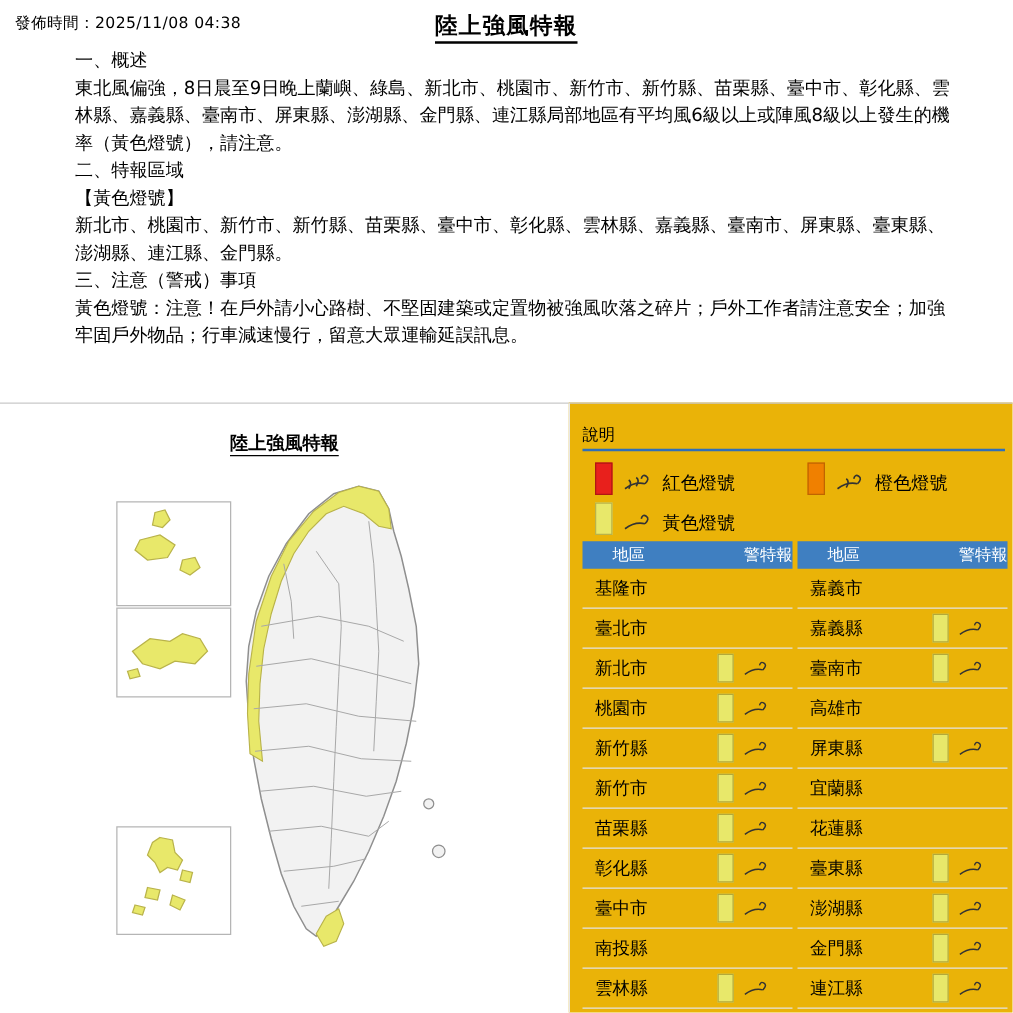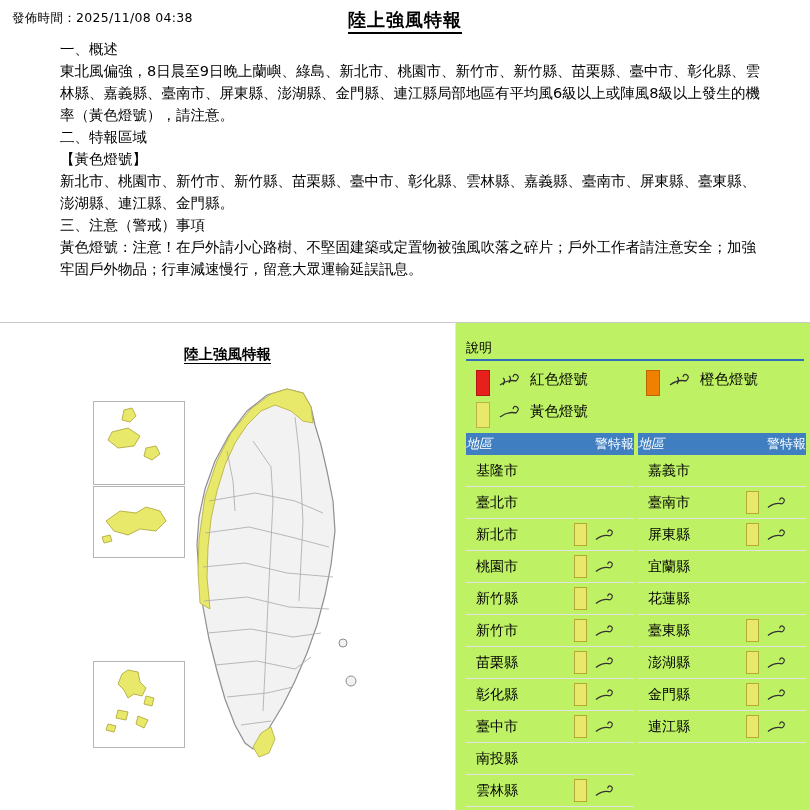--- a/index.html
+++ b/index.html
@@ -53,48 +53,48 @@
   #inset-matsu { left: 93px; top: 78px; width: 90px; height: 82px; }
   #inset-kinmen { left: 93px; top: 163px; width: 90px; height: 70px; }
   #inset-penghu { left: 93px; top: 338px; width: 90px; height: 85px; }
 
   
   .legend-panel {
     position: absolute; left: 455px; top: 322px;
     width: 355px; height: 488px;
     border-top: 1px solid #c9c9c9;
     border-left: 1px solid #e7e7e7;
-    background: #bef264;
+    background: #eab308;
   }
   .legend-label {
     position: absolute; left: 10px; top: 16px;
     font-size: 13px;
   }
   .legend-rule {
     position: absolute; left: 10px; top: 36px; width: 338px;
     height: 2px; background: #2f6fba;
   }
   .legend-rows { position: absolute; left: 10px; top: 44px; width: 340px; }
   .legend-row { display: flex; height: 32px; align-items: center; }
-  .legend-item { display: flex; align-items: flex-start; width: 178px; font-family: Liberation Mono, monospace; }
+  .legend-item { display: flex; align-items: flex-end; width: 178px; font-family: Liberation Mono, monospace; }
   .legend-swatch {
     width: 12px; height: 24px; margin-left: 10px; margin-right: 6px;
     border: 1px solid #999;
   }
   .legend-wind { width: 26px; height: 20px; margin-right: 8px; }
   .legend-text { font-size: 14.5px; }
 
   
   .tables { position: absolute; left: 10px; top: 110px; width: 340px; display: flex; }
   .tbl { width: 168px; margin-right: 4px; }
   .tbl-head {
     display: flex; background: #3f7fc1; color: #fff;
     font-size: 13px; height: 22px; align-items: center;
   }
-  .tbl-head .c1 { width: 86px; padding-left: 0; font-style: italic; }
+  .tbl-head .c1 { width: 86px; padding-left: 24px; }
   .tbl-head .c2 { width: 82px; text-align: right; }
   .tbl-row {
     display: flex; height: 31px; align-items: center;
     border-bottom: 1px solid #e3e3e3; font-size: 14px;
   }
   .tbl-row .c1 { width: 86px; padding-left: 10px; }
   .tbl-row .c2 { width: 82px; display: flex; align-items: center; justify-content: center; }
   .cellmark { display: flex; align-items: center; }
   .cellmark .sw { width: 11px; height: 21px; border: 1px solid #b3a93a; margin-right: 5px; }
   .cellmark svg { display: block; }
@@ -338,30 +338,46 @@
         <div class="tbl-head">
           <div class="c1">地區</div>
           <div class="c2">警特報</div>
         </div>
         <div id="right-rows">
             <div class="tbl-row">
               <div class="c1">嘉義市</div>
               <div class="c2"></div>
             </div>
             <div class="tbl-row">
+              <div class="c1">嘉義縣</div>
+              <div class="c2">
+                <span class="cellmark">
+                  <span class="sw" style="background:#e8e86a"></span>
+                  <svg width="24" height="18" viewBox="0 0 26 20">
+                    <path d="M4 15 q8 -6 16 -4" stroke="#333" stroke-width="1.3" fill="none"></path>
+                    <path d="M20 11 q4 -4 1 -6 q-3 -2 -4 2" stroke="#333" stroke-width="1.3" fill="none"></path>
+                  </svg>
+                </span>
+              </div>
+            </div>
+            <div class="tbl-row">
               <div class="c1">臺南市</div>
               <div class="c2">
                 <span class="cellmark">
                   <span class="sw" style="background:#e8e86a"></span>
                   <svg width="24" height="18" viewBox="0 0 26 20">
                     <path d="M4 15 q8 -6 16 -4" stroke="#333" stroke-width="1.3" fill="none"></path>
                     <path d="M20 11 q4 -4 1 -6 q-3 -2 -4 2" stroke="#333" stroke-width="1.3" fill="none"></path>
                   </svg>
                 </span>
               </div>
+            </div>
+            <div class="tbl-row">
+              <div class="c1">高雄市</div>
+              <div class="c2"></div>
             </div>
             <div class="tbl-row">
               <div class="c1">屏東縣</div>
               <div class="c2">
                 <span class="cellmark">
                   <span class="sw" style="background:#e8e86a"></span>
                   <svg width="24" height="18" viewBox="0 0 26 20">
                     <path d="M4 15 q8 -6 16 -4" stroke="#333" stroke-width="1.3" fill="none"></path>
                     <path d="M20 11 q4 -4 1 -6 q-3 -2 -4 2" stroke="#333" stroke-width="1.3" fill="none"></path>
                   </svg>

